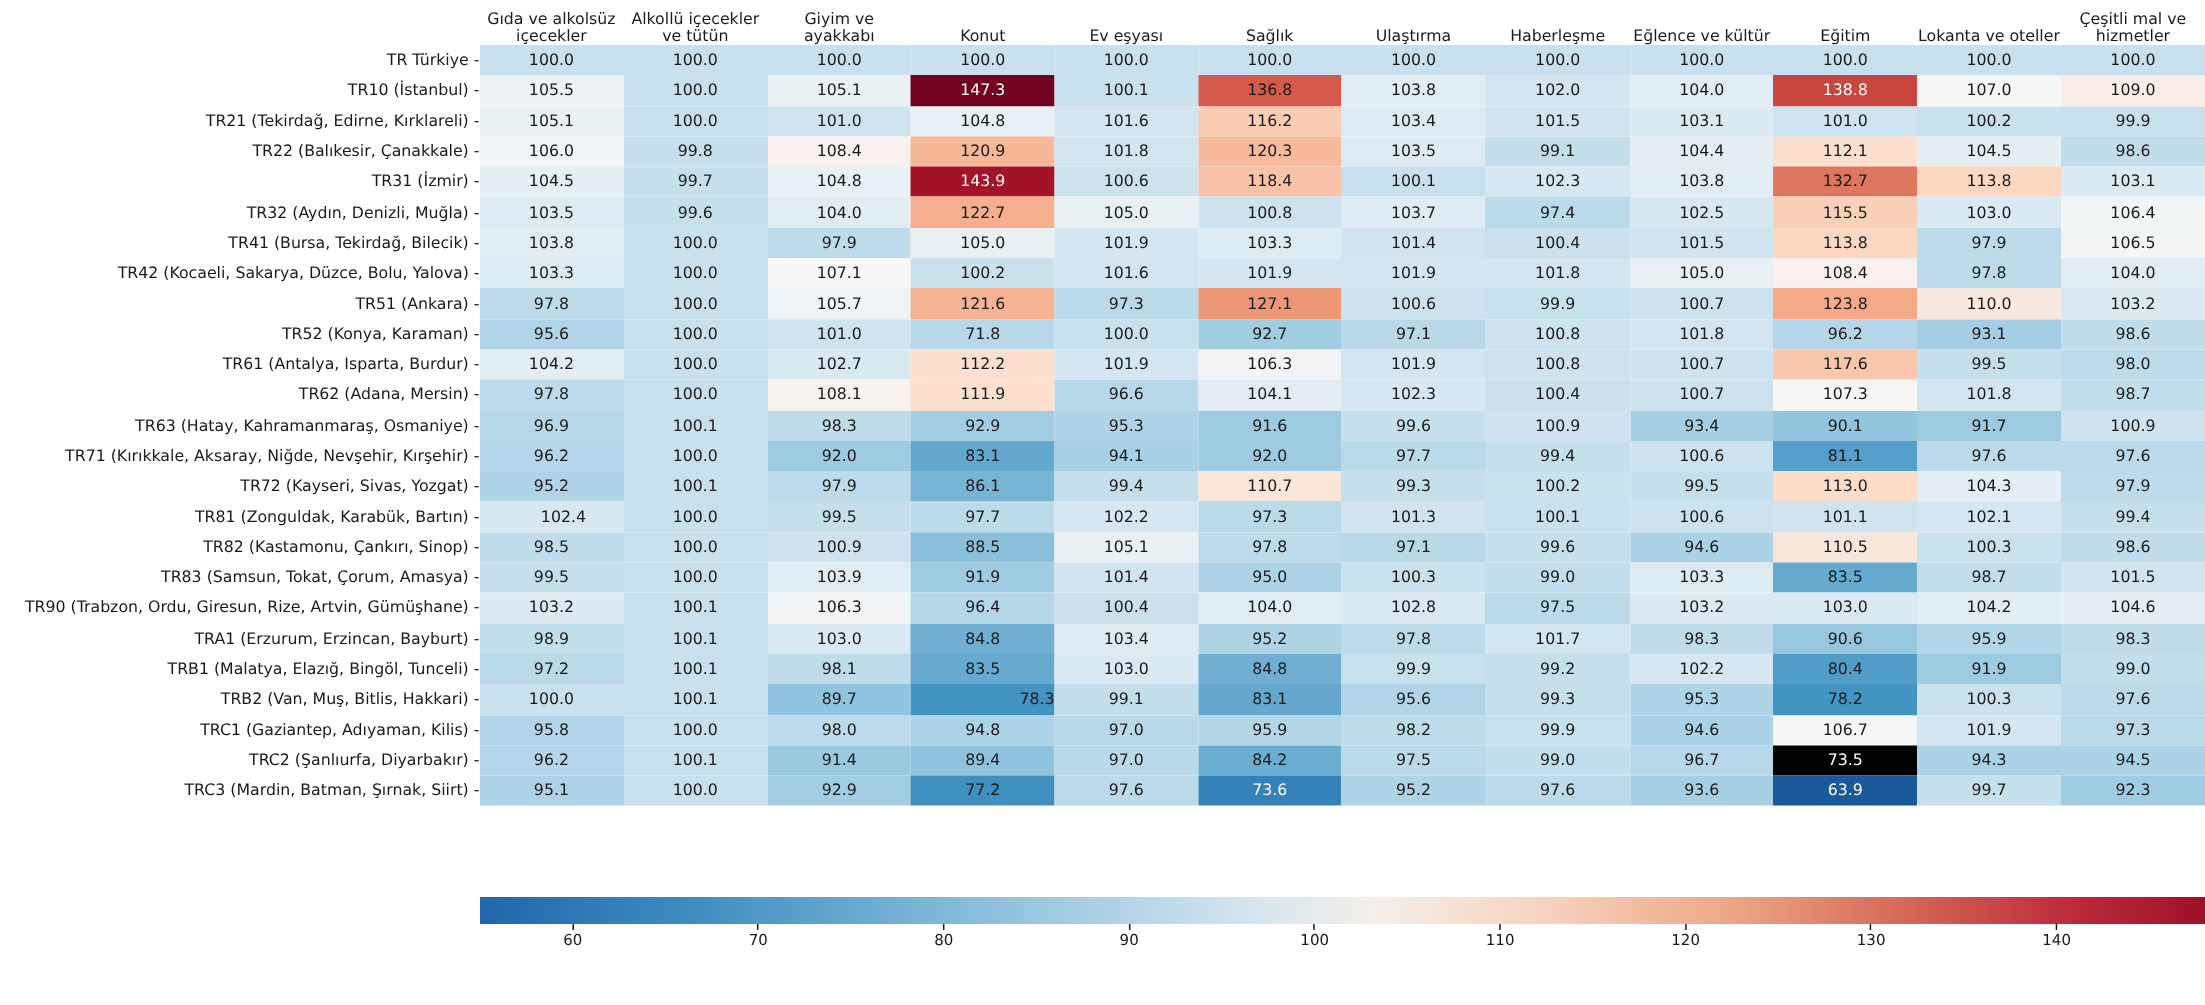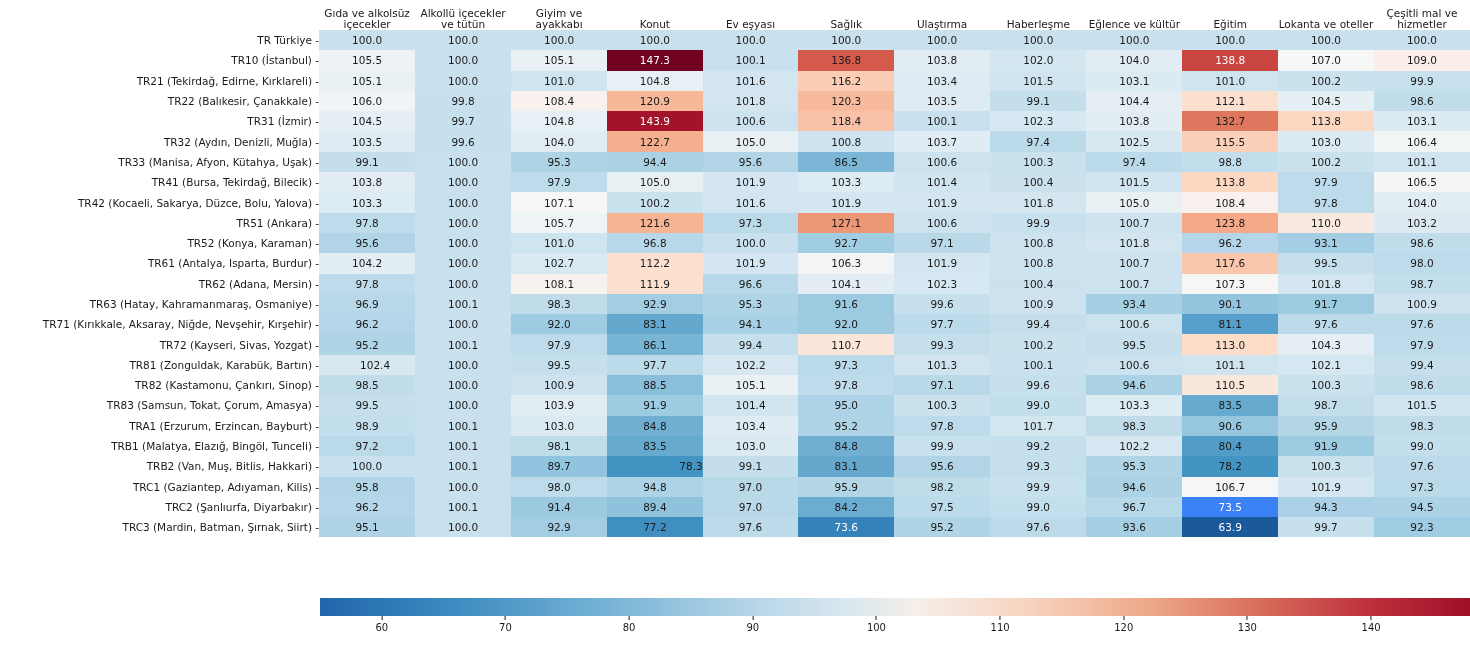--- a/index.html
+++ b/index.html
@@ -223,35 +223,20 @@
           <td class="cell" style="background-color: rgb(233, 240, 244);">105.0</td>
           <td class="cell" style="background-color: rgb(205, 227, 239);">100.8</td>
           <td class="cell" style="background-color: rgb(224, 236, 243);">103.7</td>
           <td class="cell" style="background-color: rgb(187, 218, 234);">97.4</td>
           <td class="cell" style="background-color: rgb(216, 232, 241);">102.5</td>
           <td class="cell" style="background-color: rgb(251, 208, 185);">115.5</td>
           <td class="cell" style="background-color: rgb(219, 234, 242);">103.0</td>
           <td class="cell" style="background-color: rgb(242, 245, 246);">106.4</td>
         </tr>
         <tr>
-          <th class="rowhead">TR33 (Manisa, Afyon, Kütahya, Uşak) -</th>
-          <td class="cell" style="background-color: rgb(196, 222, 236);">99.1</td>
-          <td class="cell" style="background-color: rgb(201, 225, 238);">100.0</td>
-          <td class="cell" style="background-color: rgb(175, 212, 230);">95.3</td>
-          <td class="cell" style="background-color: rgb(171, 209, 229);">94.4</td>
-          <td class="cell" style="background-color: rgb(177, 213, 231);">95.6</td>
-          <td class="cell" style="background-color: rgb(123, 182, 214);">86.5</td>
-          <td class="cell" style="background-color: rgb(204, 227, 239);">100.6</td>
-          <td class="cell" style="background-color: rgb(202, 226, 238);">100.3</td>
-          <td class="cell" style="background-color: rgb(187, 218, 234);">97.4</td>
-          <td class="cell" style="background-color: rgb(194, 222, 236);">98.8</td>
-          <td class="cell" style="background-color: rgb(202, 225, 238);">100.2</td>
-          <td class="cell" style="background-color: rgb(207, 228, 239);">101.1</td>
-        </tr>
-        <tr>
           <th class="rowhead">TR41 (Bursa, Tekirdağ, Bilecik) -</th>
           <td class="cell" style="background-color: rgb(225, 236, 243);">103.8</td>
           <td class="cell" style="background-color: rgb(201, 225, 238);">100.0</td>
           <td class="cell" style="background-color: rgb(189, 219, 234);">97.9</td>
           <td class="cell" style="background-color: rgb(233, 240, 244);">105.0</td>
           <td class="cell" style="background-color: rgb(212, 230, 241);">101.9</td>
           <td class="cell" style="background-color: rgb(221, 235, 242);">103.3</td>
           <td class="cell" style="background-color: rgb(208, 229, 240);">101.4</td>
           <td class="cell" style="background-color: rgb(203, 226, 238);">100.4</td>
           <td class="cell" style="background-color: rgb(209, 229, 240);">101.5</td>
@@ -287,21 +272,21 @@
           <td class="cell" style="background-color: rgb(205, 227, 239);">100.7</td>
           <td class="cell" style="background-color: rgb(245, 169, 136);">123.8</td>
           <td class="cell" style="background-color: rgb(250, 233, 224);">110.0</td>
           <td class="cell" style="background-color: rgb(221, 234, 242);">103.2</td>
         </tr>
         <tr>
           <th class="rowhead">TR52 (Konya, Karaman) -</th>
           <td class="cell" style="background-color: rgb(177, 213, 231);">95.6</td>
           <td class="cell" style="background-color: rgb(201, 225, 238);">100.0</td>
           <td class="cell" style="background-color: rgb(206, 228, 239);">101.0</td>
-          <td class="cell" style="background-color: rgb(184, 216, 233);">96.8</td>
+          <td class="cell" style="background-color: rgb(184, 216, 233);">71.8</td>
           <td class="cell" style="background-color: rgb(201, 225, 238);">100.0</td>
           <td class="cell" style="background-color: rgb(161, 205, 226);">92.7</td>
           <td class="cell" style="background-color: rgb(185, 217, 233);">97.1</td>
           <td class="cell" style="background-color: rgb(205, 227, 239);">100.8</td>
           <td class="cell" style="background-color: rgb(211, 230, 240);">101.8</td>
           <td class="cell" style="background-color: rgb(180, 214, 232);">96.2</td>
           <td class="cell" style="background-color: rgb(163, 206, 227);">93.1</td>
           <td class="cell" style="background-color: rgb(193, 221, 236);">98.6</td>
         </tr>
         <tr>
@@ -418,20 +403,35 @@
           <td class="cell" style="background-color: rgb(208, 229, 240);">101.4</td>
           <td class="cell" style="background-color: rgb(174, 211, 230);">95.0</td>
           <td class="cell" style="background-color: rgb(202, 226, 238);">100.3</td>
           <td class="cell" style="background-color: rgb(195, 222, 236);">99.0</td>
           <td class="cell" style="background-color: rgb(221, 235, 242);">103.3</td>
           <td class="cell" style="background-color: rgb(103, 170, 207);">83.5</td>
           <td class="cell" style="background-color: rgb(194, 221, 236);">98.7</td>
           <td class="cell" style="background-color: rgb(209, 229, 240);">101.5</td>
         </tr>
         <tr>
+          <th class="rowhead">TR90 (Trabzon, Ordu, Giresun, Rize, Artvin, Gümüşhane) -</th>
+          <td class="cell" style="background-color: rgb(221, 234, 242);">103.2</td>
+          <td class="cell" style="background-color: rgb(201, 225, 238);">100.1</td>
+          <td class="cell" style="background-color: rgb(242, 244, 246);">106.3</td>
+          <td class="cell" style="background-color: rgb(181, 215, 232);">96.4</td>
+          <td class="cell" style="background-color: rgb(203, 226, 238);">100.4</td>
+          <td class="cell" style="background-color: rgb(226, 237, 243);">104.0</td>
+          <td class="cell" style="background-color: rgb(218, 233, 242);">102.8</td>
+          <td class="cell" style="background-color: rgb(187, 218, 234);">97.5</td>
+          <td class="cell" style="background-color: rgb(221, 234, 242);">103.2</td>
+          <td class="cell" style="background-color: rgb(219, 234, 242);">103.0</td>
+          <td class="cell" style="background-color: rgb(227, 238, 243);">104.2</td>
+          <td class="cell" style="background-color: rgb(230, 239, 244);">104.6</td>
+        </tr>
+        <tr>
           <th class="rowhead">TRA1 (Erzurum, Erzincan, Bayburt) -</th>
           <td class="cell" style="background-color: rgb(195, 222, 236);">98.9</td>
           <td class="cell" style="background-color: rgb(201, 225, 238);">100.1</td>
           <td class="cell" style="background-color: rgb(219, 234, 242);">103.0</td>
           <td class="cell" style="background-color: rgb(112, 175, 210);">84.8</td>
           <td class="cell" style="background-color: rgb(222, 235, 242);">103.4</td>
           <td class="cell" style="background-color: rgb(175, 212, 230);">95.2</td>
           <td class="cell" style="background-color: rgb(189, 219, 234);">97.8</td>
           <td class="cell" style="background-color: rgb(210, 230, 240);">101.7</td>
           <td class="cell" style="background-color: rgb(192, 220, 235);">98.3</td>
@@ -488,21 +488,21 @@
           <th class="rowhead">TRC2 (Şanlıurfa, Diyarbakır) -</th>
           <td class="cell" style="background-color: rgb(180, 214, 232);">96.2</td>
           <td class="cell" style="background-color: rgb(201, 225, 238);">100.1</td>
           <td class="cell" style="background-color: rgb(154, 201, 224);">91.4</td>
           <td class="cell" style="background-color: rgb(143, 195, 221);">89.4</td>
           <td class="cell" style="background-color: rgb(185, 217, 233);">97.0</td>
           <td class="cell" style="background-color: rgb(107, 173, 209);">84.2</td>
           <td class="cell" style="background-color: rgb(187, 218, 234);">97.5</td>
           <td class="cell" style="background-color: rgb(195, 222, 236);">99.0</td>
           <td class="cell" style="background-color: rgb(183, 216, 233);">96.7</td>
-          <td class="cell dark" style="background-color: #3b82f6;">73.5</td>
+          <td class="cell dark" style="background-color: #000000;">73.5</td>
           <td class="cell" style="background-color: rgb(170, 209, 229);">94.3</td>
           <td class="cell" style="background-color: rgb(171, 210, 229);">94.5</td>
         </tr>
         <tr>
           <th class="rowhead">TRC3 (Mardin, Batman, Şırnak, Siirt) -</th>
           <td class="cell" style="background-color: rgb(174, 211, 230);">95.1</td>
           <td class="cell" style="background-color: rgb(201, 225, 238);">100.0</td>
           <td class="cell" style="background-color: rgb(162, 205, 227);">92.9</td>
           <td class="cell" style="background-color: rgb(64, 143, 193);">77.2</td>
           <td class="cell" style="background-color: rgb(188, 218, 234);">97.6</td>

